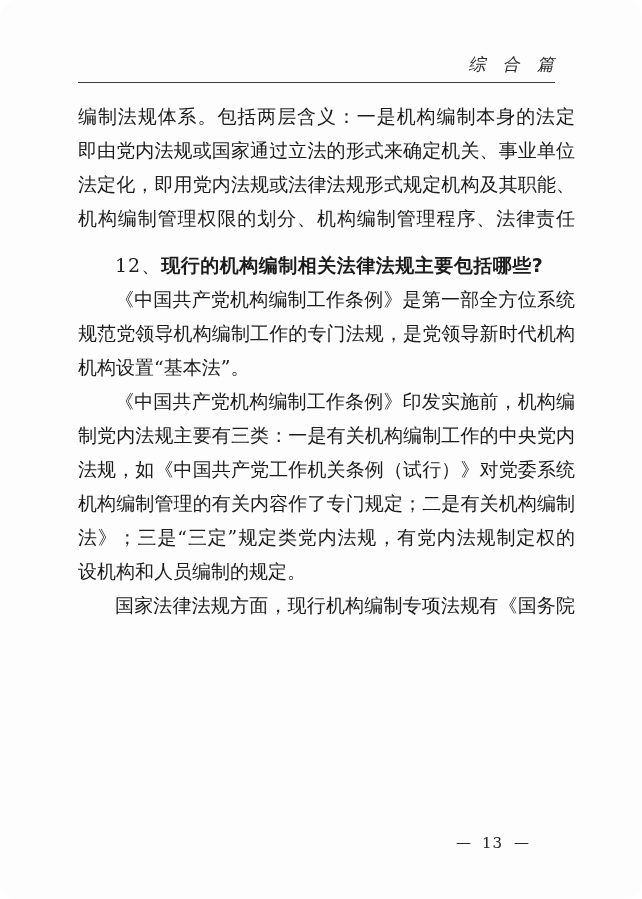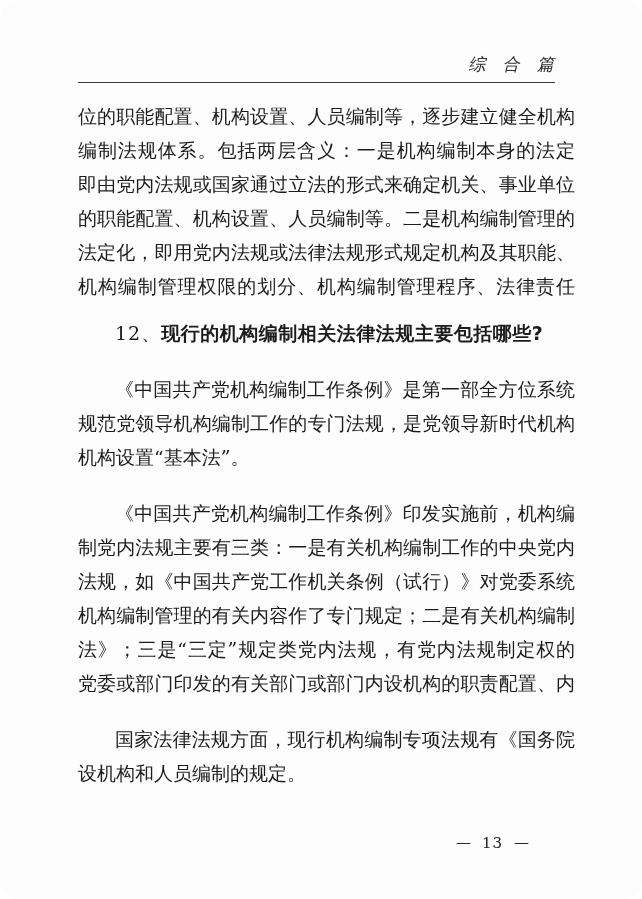--- a/index.html
+++ b/index.html
@@ -50,21 +50,20 @@
     height: 34px;
     overflow: hidden;
     text-align: justify;
     text-align-last: justify;
   }
   .line.end {
     text-align-last: left;
   }
   .line.indent {
     padding-left: 37px;
-    margin-top: 22px;
   }
   .line.heading {
     text-align-last: left;
     padding-left: 37px;
     white-space: nowrap;
     margin-top: 13px;
   }
   .hnum {
     font-family: "DejaVu Serif", "Liberation Serif", serif;
     font-weight: 500;
@@ -100,37 +99,34 @@
 </head>
 <body>
 
 <div class="page">
 
   <div class="running-header">综 合 篇</div>
 
   <div class="header-rule"></div>
 
   <div class="text-block">
-      <div class="line j">位的职能配置、机构设置、人员编制等，逐步建立健全机构</div>
       <div class="line j">编制法规体系。包括两层含义：一是机构编制本身的法定化，</div>
       <div class="line j">即由党内法规或国家通过立法的形式来确定机关、事业单位</div>
-      <div class="line j">的职能配置、机构设置、人员编制等。二是机构编制管理的</div>
       <div class="line j">法定化，即用党内法规或法律法规形式规定机构及其职能、</div>
       <div class="line end">机构编制管理权限的划分、机构编制管理程序、法律责任等。</div>
       <div class="line heading"><span class="hnum">12、</span><span class="htext">现行的机构编制相关法律法规主要包括哪些?</span></div>
       <div class="line j indent">《中国共产党机构编制工作条例》是第一部全方位系统</div>
       <div class="line j">规范党领导机构编制工作的专门法规，是党领导新时代机构</div>
       <div class="line end">机构设置“基本法”。</div>
       <div class="line j indent">《中国共产党机构编制工作条例》印发实施前，机构编</div>
       <div class="line j">制党内法规主要有三类：一是有关机构编制工作的中央党内</div>
       <div class="line j">法规，如《中国共产党工作机关条例（试行）》对党委系统</div>
       <div class="line j">机构编制管理的有关内容作了专门规定；二是有关机构编制</div>
       <div class="line j">法》；三是“三定”规定类党内法规，有党内法规制定权的</div>
-      <div class="line j">党委或部门印发的有关部门或部门内设机构的职责配置、内</div>
+      <div class="line end">设机构和人员编制的规定。</div>
       <div class="line j indent">国家法律法规方面，现行机构编制专项法规有《国务院</div>
-      <div class="line end">设机构和人员编制的规定。</div>
     </div>
 
   <div class="page-footer">
     <span class="dash">—</span><span class="num">13</span><span class="dash">—</span>
   </div>
 
 </div>
 
 </body></html>

